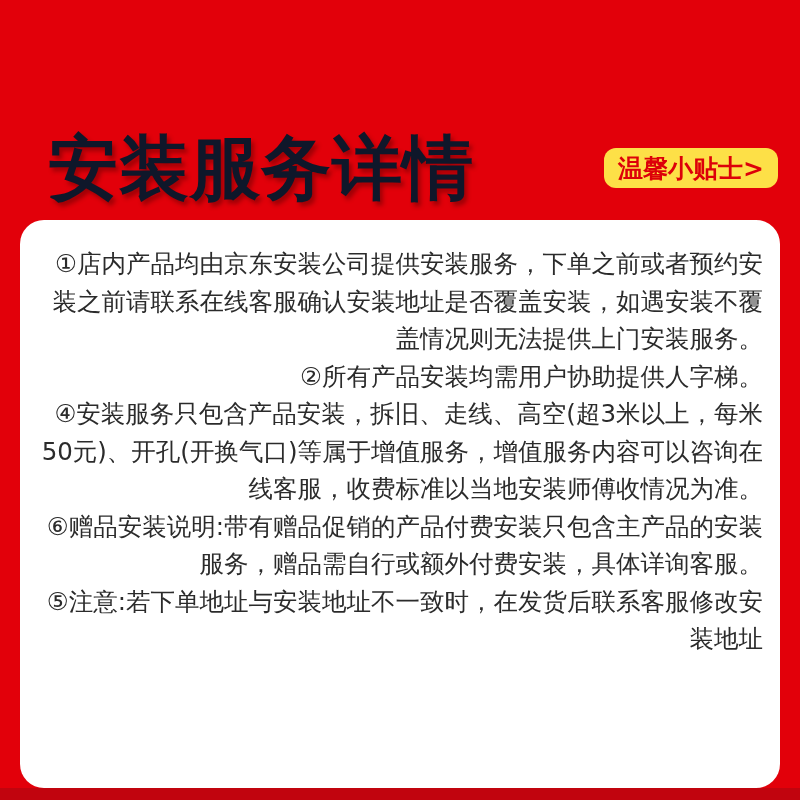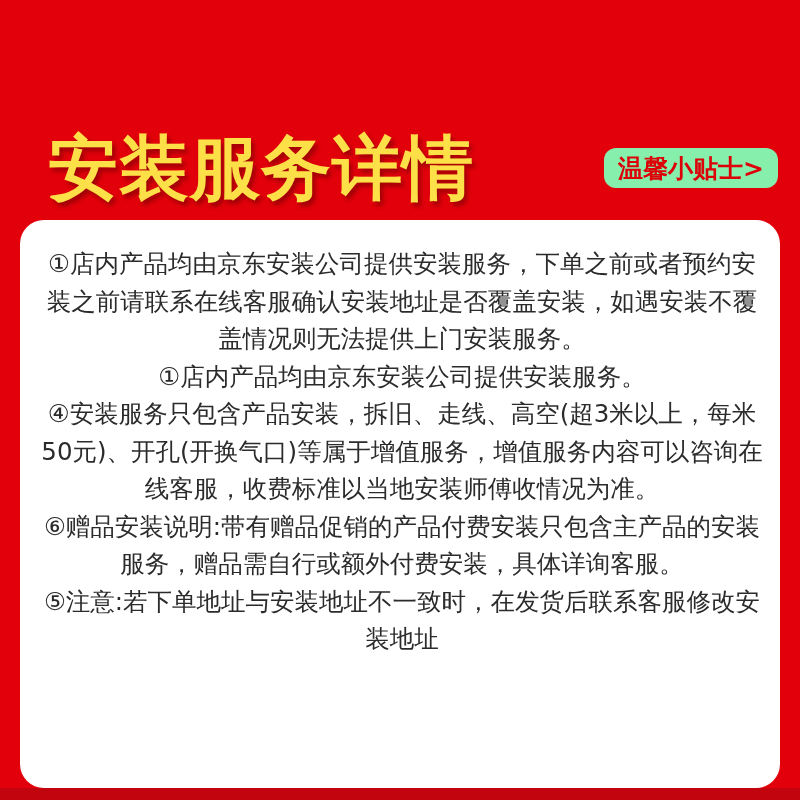--- a/index.html
+++ b/index.html
@@ -19,30 +19,30 @@
   
   .header {
     box-sizing: border-box;
     height: 220px;
     padding: 116px 22px 0 48px;
     display: flex;
     align-items: center;
     justify-content: space-between;
   }
   .page-title {
-    color: #fde047;
+    color: #0f172a;
     font-size: 70px;
     font-weight: bold;
     letter-spacing: 1px;
     line-height: 1;
     text-shadow: 3px 4px 4px rgba(80, 0, 0, 0.45);
     white-space: nowrap;
   }
   .tips-badge {
-    background: #86efac;
+    background: #fde047;
     color: #DD0009;
     font-size: 25px;
     font-weight: bold;
     line-height: 1;
     padding: 8px 14px 7px 14px;
     border-radius: 12px;
     white-space: nowrap;
     cursor: pointer;
   }
   
@@ -54,21 +54,21 @@
     background: #FFFFFF;
     border-radius: 24px;
     padding: 25px 17px 0 21px;
     overflow: hidden;
   }
   .card p {
     margin: 0;
     color: #2B2B2B;
     font-size: 24.5px;
     line-height: 37.5px;
-    text-align: center;
+    text-align: right;
     word-break: break-word;
   }
   
   .bottom-strip {
     position: absolute;
     left: 0;
     bottom: 0;
     width: 800px;
     height: 12px;
     background: #C1040E;
@@ -79,21 +79,21 @@
 
 <div class="page">
 
   <div class="header">
     <div class="page-title">安装服务详情</div>
     <div class="tips-badge">温馨小贴士&gt;</div>
   </div>
 
   <div class="card">
     <p>①店内产品均由京东安装公司提供安装服务，下单之前或者预约安装之前请联系在线客服确认安装地址是否覆盖安装，如遇安装不覆盖情况则无法提供上门安装服务。</p>
-    <p>①店内产品均由京东安装公司提供安装服务。</p>
+    <p>②所有产品安装均需用户协助提供人字梯。</p>
     <p>④安装服务只包含产品安装，拆旧、走线、高空(超3米以上，每米50元)、开孔(开换气口)等属于增值服务，增值服务内容可以咨询在线客服，收费标准以当地安装师傅收情况为准。</p>
     <p>⑥赠品安装说明:带有赠品促销的产品付费安装只包含主产品的安装服务，赠品需自行或额外付费安装，具体详询客服。</p>
     <p>⑤注意:若下单地址与安装地址不一致时，在发货后联系客服修改安装地址</p>
   </div>
 
   <div class="bottom-strip"></div>
 
 </div>
 
 </body></html>

